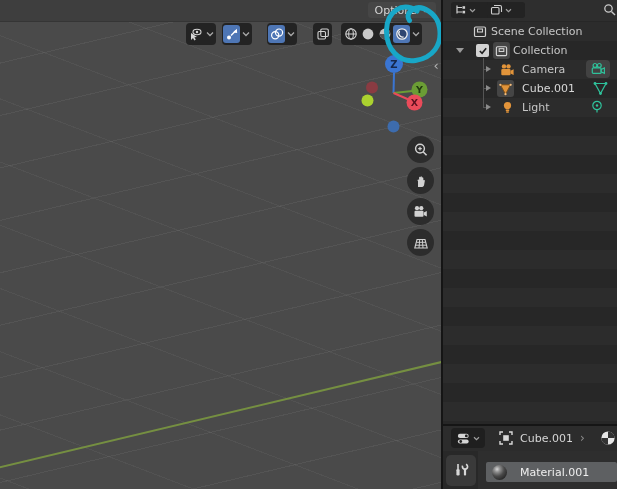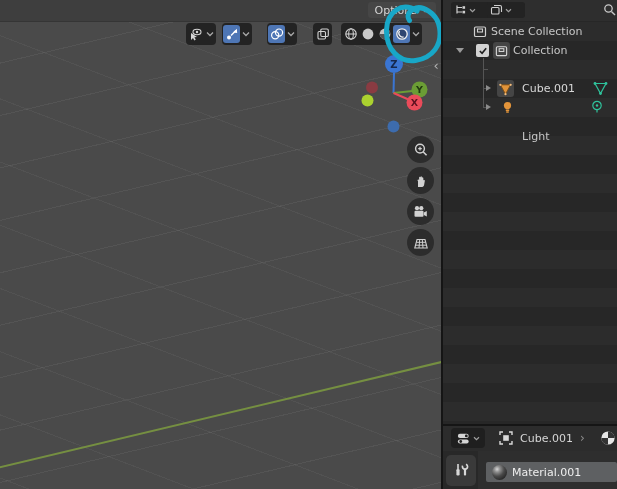--- a/index.html
+++ b/index.html
@@ -72,21 +72,21 @@
   #props-header{position:absolute;left:0;top:0;width:174px;height:25px;background:#2c2c2c;}
   .pe-btn{position:absolute;left:8px;top:2px;width:34px;height:20px;background:#1f1f1f;border-radius:4px;
     display:flex;align-items:center;justify-content:center;gap:2px;}
   #props-tabs{position:absolute;left:0;top:25px;width:35px;height:38px;background:#282828;}
   .tab-active{position:absolute;left:3px;top:4px;width:30px;height:31px;background:#3a3a3a;border-radius:5px;
     display:flex;align-items:center;justify-content:center;}
   #material-row{position:absolute;left:43px;top:36px;width:131px;height:20px;background:#5e6062;border-radius:2px;
     display:flex;align-items:center;}
   .matball{width:15px;height:15px;border-radius:50%;margin-left:6px;
     background:radial-gradient(circle at 34% 28%, #d6d6d6 0%, #8f8f8f 20%, #4a4a4a 48%, #222 82%);}
-  #material-row span{margin-left:5px;color:#efefef;}
+  #material-row span{margin-left:13px;color:#efefef;}
   .crumb{color:#d6d6d6;}
   .crumb-sep{color:#8f8f8f;font-size:12px;}
   svg{display:block;}
 </style>
 </head>
 <body>
 
 <div id="viewport" class="abs">
   <div class="gridA"></div>
   <div class="gridB"></div>
@@ -308,20 +308,38 @@
     </div>
     <div class="iconbox" style="left:50px;">
       <svg width="15" height="14" viewBox="0 0 16 15">
         <rect x="2.5" y="3" width="11" height="9.5" rx="1.3" stroke="#d8d8d8" stroke-width="1.2" fill="none"></rect>
         <rect x="5.5" y="5" width="5" height="3" stroke="#d8d8d8" stroke-width="1.1" fill="none"></rect>
       </svg>
     </div>
     <span class="olabel" style="left:70px;">Collection</span>
   </div>
 
+  <div class="orow" style="top:60px;">
+    <div class="caret-right" style="position:absolute;left:43px;top:6px;"></div>
+    <svg style="position:absolute;left:56px;top:2px;" width="17" height="16" viewBox="0 0 17 16">
+      <circle cx="5" cy="4.4" r="2.2" fill="#e2943a"></circle>
+      <circle cx="9.5" cy="4.4" r="2.2" fill="#e2943a"></circle>
+      <rect x="2.3" y="7" width="9.2" height="6.2" rx="1" fill="#e2943a"></rect>
+      <path d="M11.5 8.8 L14.6 7.2 V13 L11.5 11.4 Z" fill="#e2943a"></path>
+    </svg>
+    <span class="olabel" style="left:79px;">Camera</span>
+    <div class="badgebox" style="left:143px;">
+      <svg width="17" height="14" viewBox="0 0 17 14">
+        <circle cx="5" cy="3.4" r="1.9" stroke="#2fc29b" stroke-width="1.2" fill="none"></circle>
+        <circle cx="9.3" cy="3.4" r="1.9" stroke="#2fc29b" stroke-width="1.2" fill="none"></circle>
+        <rect x="2.3" y="5.8" width="8.8" height="5.6" rx="1" stroke="#2fc29b" stroke-width="1.2" fill="none"></rect>
+        <path d="M11.1 7.4 L14.4 5.9 V11.3 L11.1 9.8 Z" stroke="#2fc29b" stroke-width="1.1" fill="none"></path>
+      </svg>
+    </div>
+  </div>
 
   <div class="orow" style="top:79px;">
     <div class="caret-right" style="position:absolute;left:43px;top:6px;"></div>
     <div class="iconbox" style="left:54px;">
       <svg width="15" height="14" viewBox="0 0 16 15">
         <polygon points="2.5,3 13.5,3 8,13" fill="#e2943a" stroke="#7a4e18" stroke-width="1"></polygon>
         <circle cx="2.5" cy="3" r="1.2" fill="#f3bd7c"></circle>
         <circle cx="13.5" cy="3" r="1.2" fill="#f3bd7c"></circle>
         <circle cx="8" cy="13" r="1.2" fill="#f3bd7c"></circle>
       </svg>
@@ -336,21 +354,21 @@
       </svg>
     </div>
   </div>
 
   <div class="orow" style="top:98px;">
     <div class="caret-right" style="position:absolute;left:43px;top:6px;"></div>
     <svg style="position:absolute;left:57px;top:2px;" width="15" height="15" viewBox="0 0 15 15">
       <circle cx="7.5" cy="5.6" r="3.6" fill="#e2943a"></circle>
       <path d="M5.8 10.3 H9.2 M6.2 12 H8.8" stroke="#e2943a" stroke-width="1.4"></path>
     </svg>
-    <span class="olabel" style="left:79px;margin-top:29px;">Light</span>
+    <span class="olabel" style="left:79px;">Light</span>
     <div style="position:absolute;left:146px;top:1px;">
       <svg width="16" height="16" viewBox="0 0 16 16">
         <circle cx="8" cy="6.5" r="4.2" stroke="#2fc29b" stroke-width="1.2" fill="none"></circle>
         <circle cx="8" cy="6.5" r="1.2" fill="#2fc29b"></circle>
         <path d="M8 10.7 V13.4" stroke="#2fc29b" stroke-width="1.2"></path>
       </svg>
     </div>
   </div>
 </div>
 

